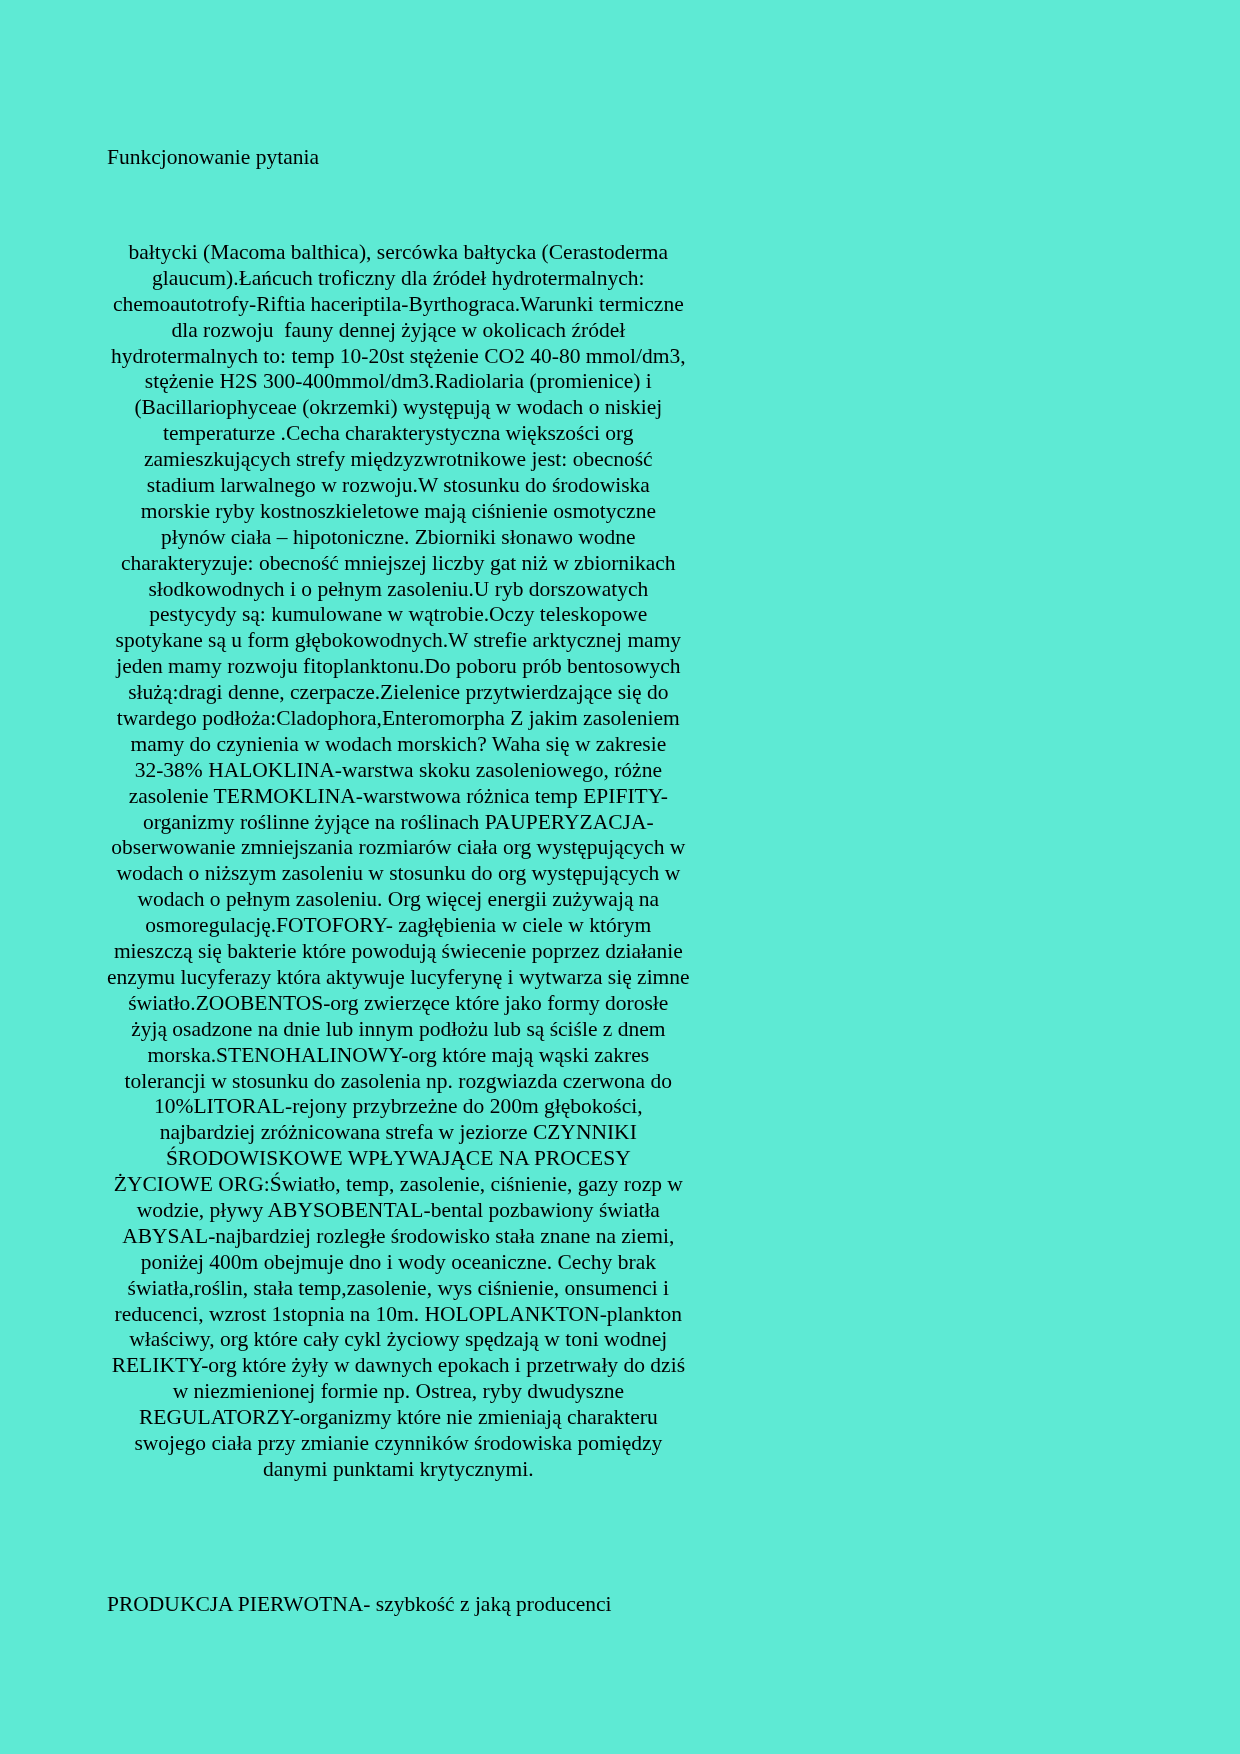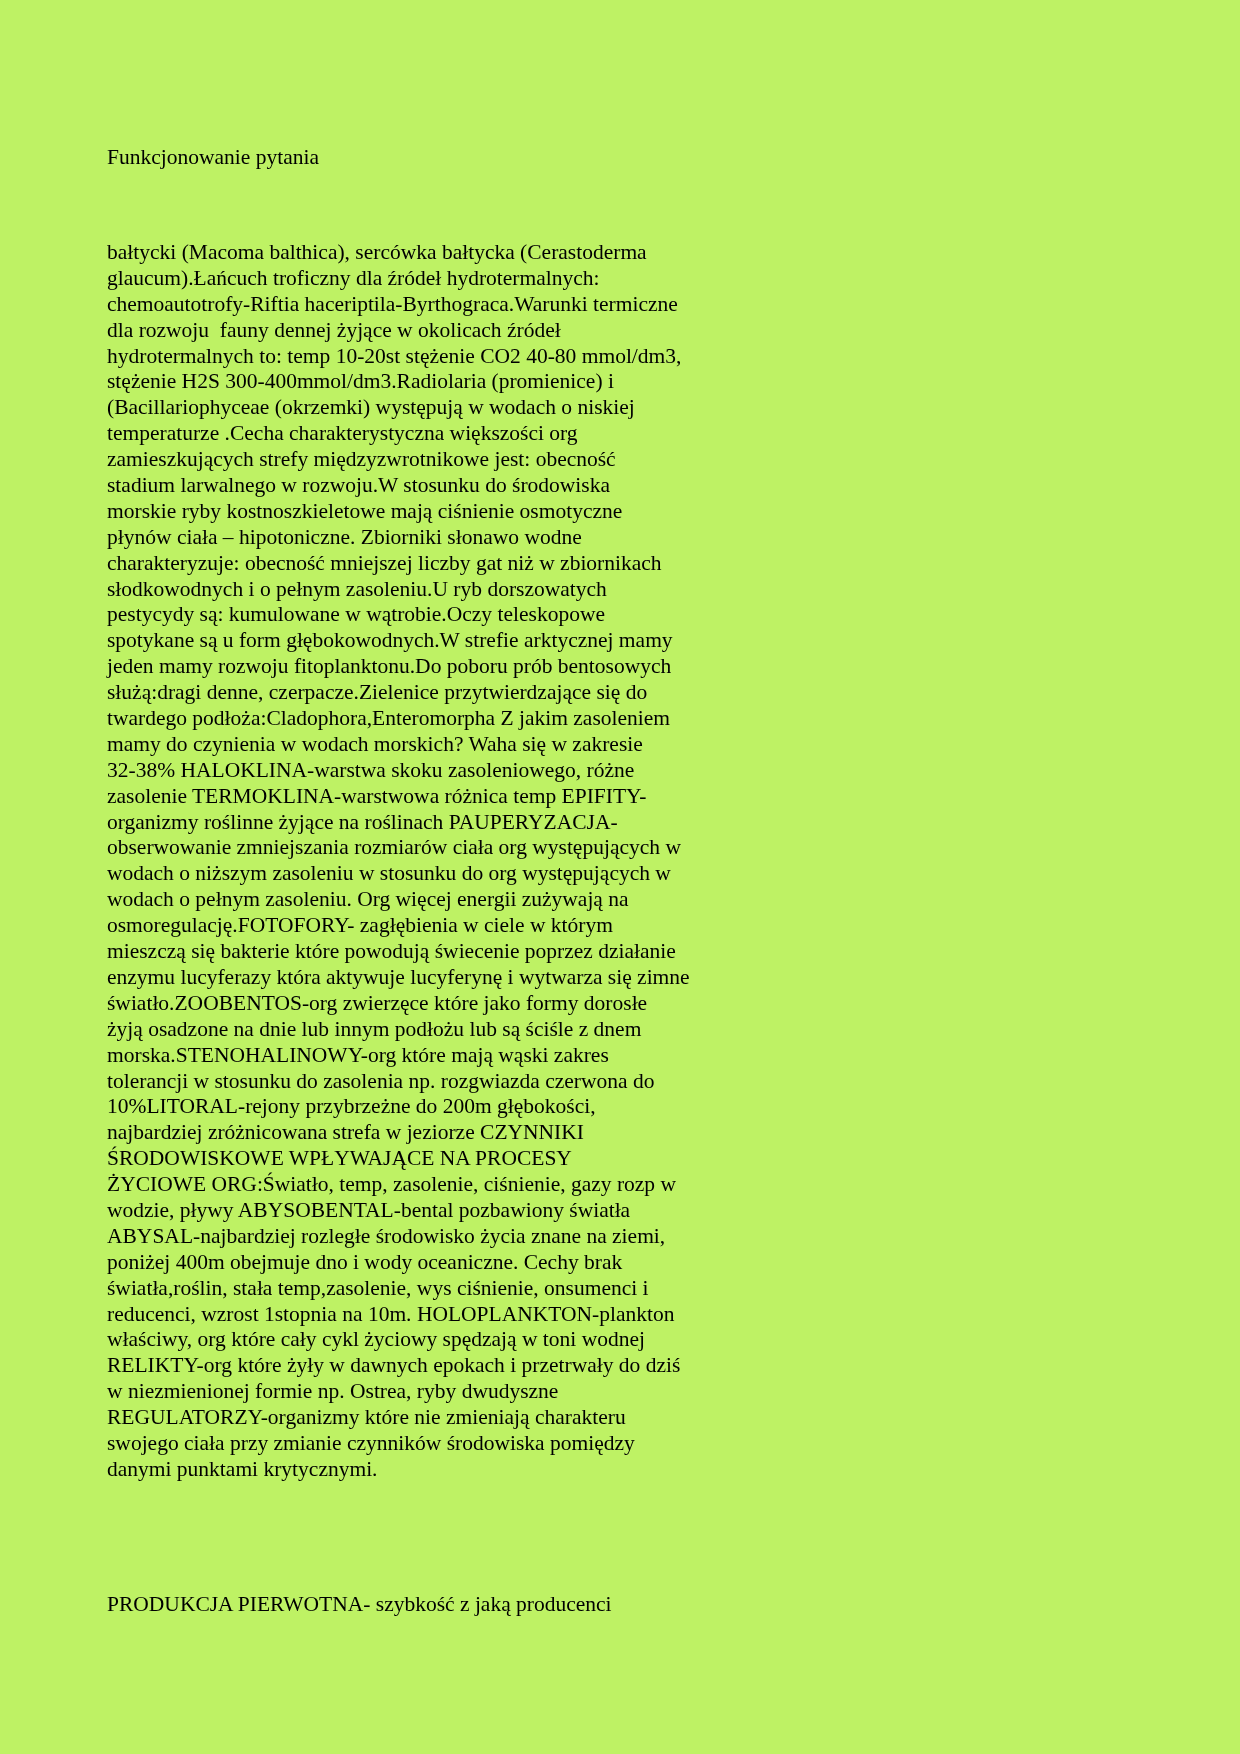--- a/index.html
+++ b/index.html
@@ -4,21 +4,21 @@
 <style>
   html, body {
     margin: 0;
     padding: 0;
     background: #ffffff;
   }
   .page {
     position: relative;
     width: 1240px;
     height: 1754px;
-    background: #bef264;
+    background: #5eead4;
     font-family: "Liberation Serif", serif;
     color: #000000;
     overflow: hidden;
   }
   .doc-title {
     position: absolute;
     left: 107px;
     top: 144px;
     font-size: 21.5px;
     line-height: 26px;
@@ -32,20 +32,21 @@
   .footer-para {
     position: absolute;
     left: 107px;
     top: 1592px;
   }
   .line {
     white-space: pre;
     font-size: 21.5px;
     line-height: 25.9px;
     height: 25.9px;
+    text-align: center;
   }
   .b { font-weight: normal; }
 </style>
 </head>
 <body>
 
 <div class="page">
   <div class="doc-title">Funkcjonowanie pytania</div>
 
   <div class="para" id="main-paragraph">
@@ -80,21 +81,21 @@
       <div class="line"><span>enzymu lucyferazy która aktywuje lucyferynę i wytwarza się zimne</span></div>
       <div class="line"><span>światło.</span><span class="b">ZOOBENTOS</span><span>-org zwierzęce które jako formy dorosłe</span></div>
       <div class="line"><span>żyją osadzone na dnie lub innym podłożu lub są ściśle z dnem</span></div>
       <div class="line"><span>morska.</span><span class="b">STENOHALINOWY</span><span>-org które mają wąski zakres</span></div>
       <div class="line"><span>tolerancji w stosunku do zasolenia np. rozgwiazda czerwona do</span></div>
       <div class="line"><span>10%</span><span class="b">LITORAL</span><span>-rejony przybrzeżne do 200m głębokości,</span></div>
       <div class="line"><span>najbardziej zróżnicowana strefa w jeziorze </span><span class="b">CZYNNIKI</span></div>
       <div class="line"><span class="b">ŚRODOWISKOWE WPŁYWAJĄCE NA PROCESY</span></div>
       <div class="line"><span class="b">ŻYCIOWE ORG</span><span>:Światło, temp, zasolenie, ciśnienie, gazy rozp w</span></div>
       <div class="line"><span>wodzie, pływy </span><span class="b">ABYSOBENTAL</span><span>-bental pozbawiony światła</span></div>
-      <div class="line"><span>ABYSAL-najbardziej rozległe środowisko życia znane na ziemi,</span></div>
+      <div class="line"><span>ABYSAL-najbardziej rozległe środowisko stała znane na ziemi,</span></div>
       <div class="line"><span>poniżej 400m obejmuje dno i wody oceaniczne. Cechy brak</span></div>
       <div class="line"><span>światła,roślin, stała temp,zasolenie, wys ciśnienie, onsumenci i</span></div>
       <div class="line"><span>reducenci, wzrost 1stopnia na 10m. </span><span class="b">HOLOPLANKTON</span><span>-plankton</span></div>
       <div class="line"><span>właściwy, org które cały cykl życiowy spędzają w toni wodnej</span></div>
       <div class="line"><span class="b">RELIKTY</span><span>-org które żyły w dawnych epokach i przetrwały do dziś</span></div>
       <div class="line"><span>w niezmienionej formie np. Ostrea, ryby dwudyszne</span></div>
       <div class="line"><span class="b">REGULATORZY</span><span>-organizmy które nie zmieniają charakteru</span></div>
       <div class="line"><span>swojego ciała przy zmianie czynników środowiska pomiędzy</span></div>
       <div class="line"><span>danymi punktami krytycznymi.</span></div>
     </div>

